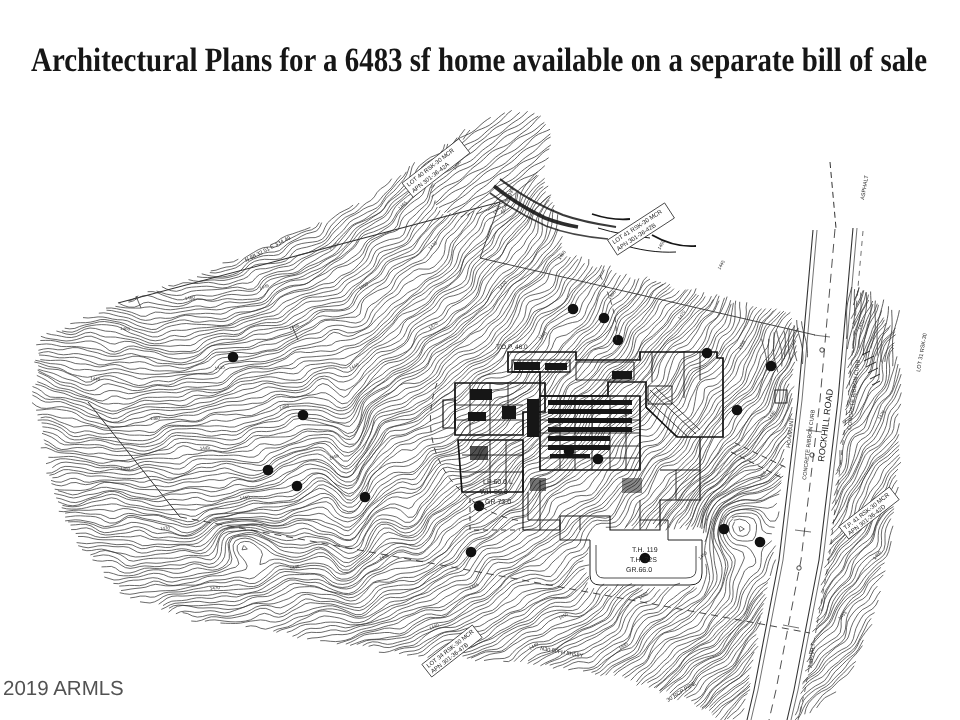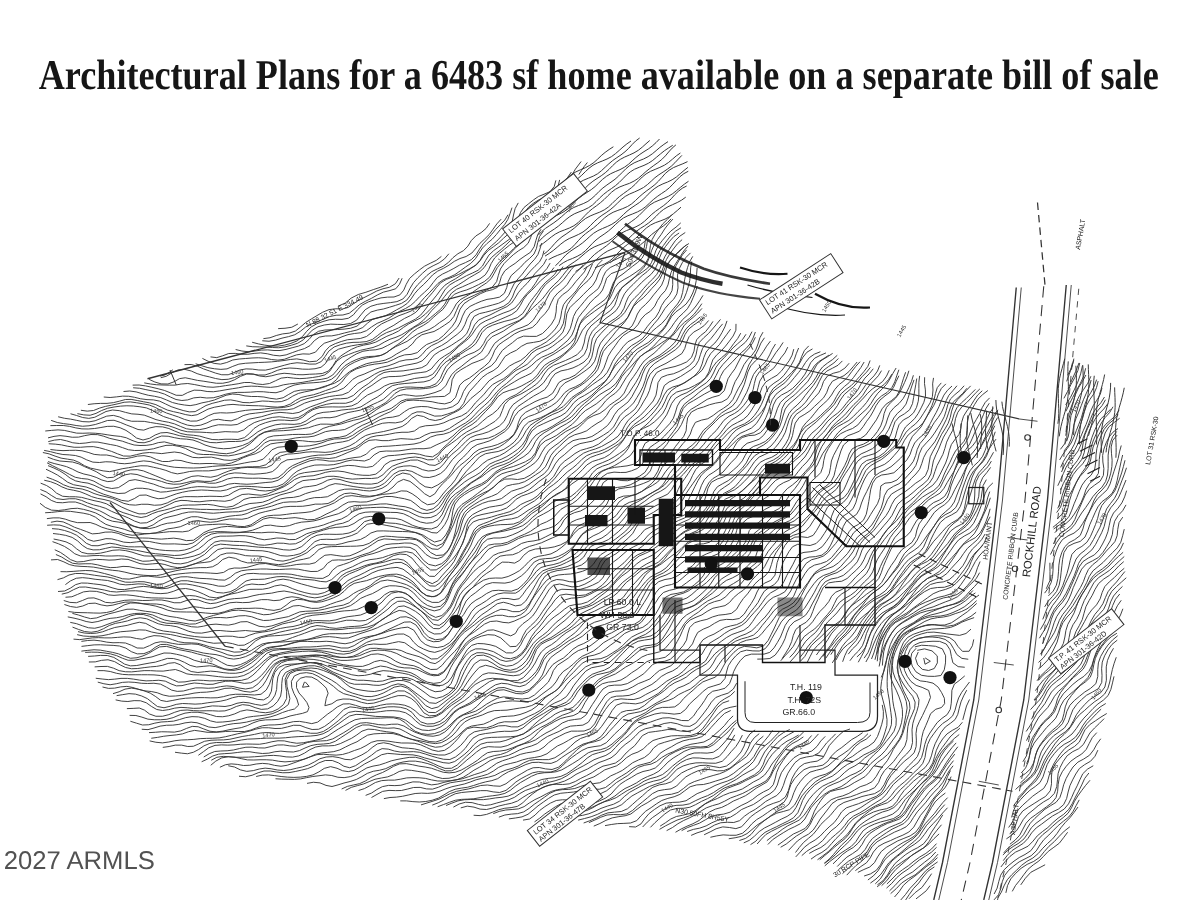--- a/index.html
+++ b/index.html
@@ -603,13 +603,13 @@
 <path d="M731 452 Q755 464 782 478" stroke-width="0.9" stroke-dasharray="6 4"></path>
 <rect x="775" y="390" width="12" height="13" stroke-width="1"></rect>
 </g>
 
 <g stroke="#222" stroke-width="1">
 <path d="M862 355 l8 -4 M864 361 l10 -5 M866 367 l10 -5 M868 373 l10 -5 M870 379 l10 -5 M872 385 l8 -4"></path>
 </g>
 
 </svg>
 
-<div class="wm">2027 ARMLS</div>
+<div class="wm">2019 ARMLS</div>
 
 </body></html>

